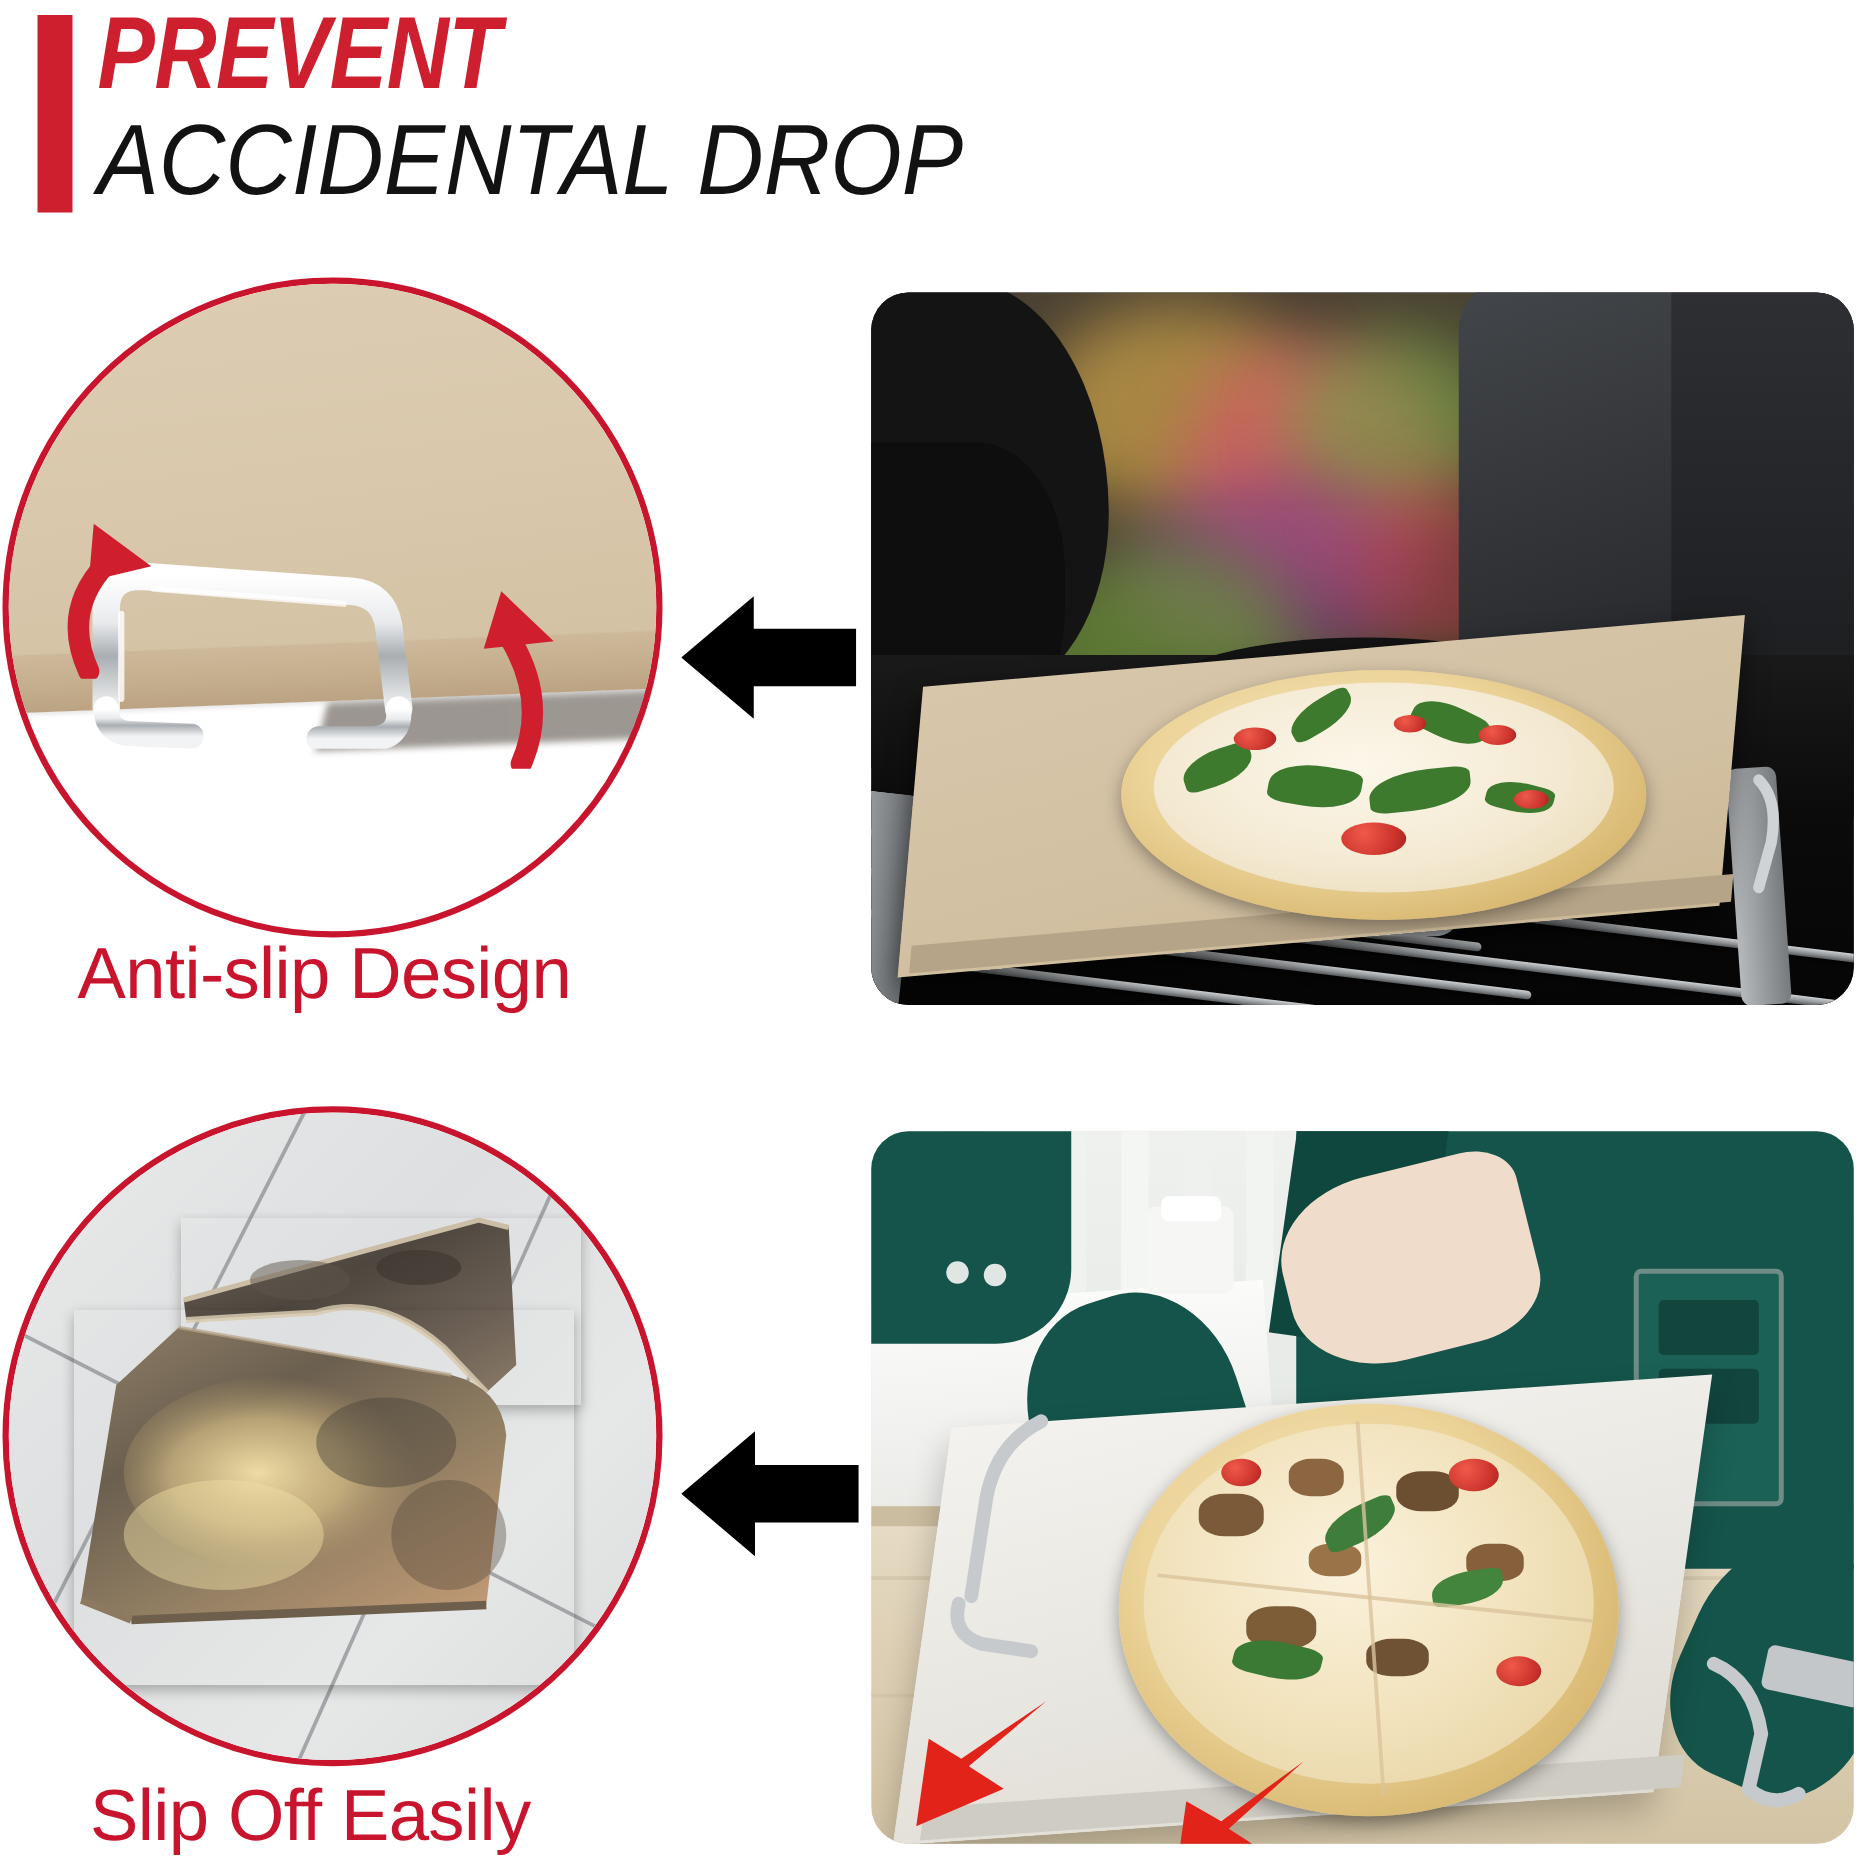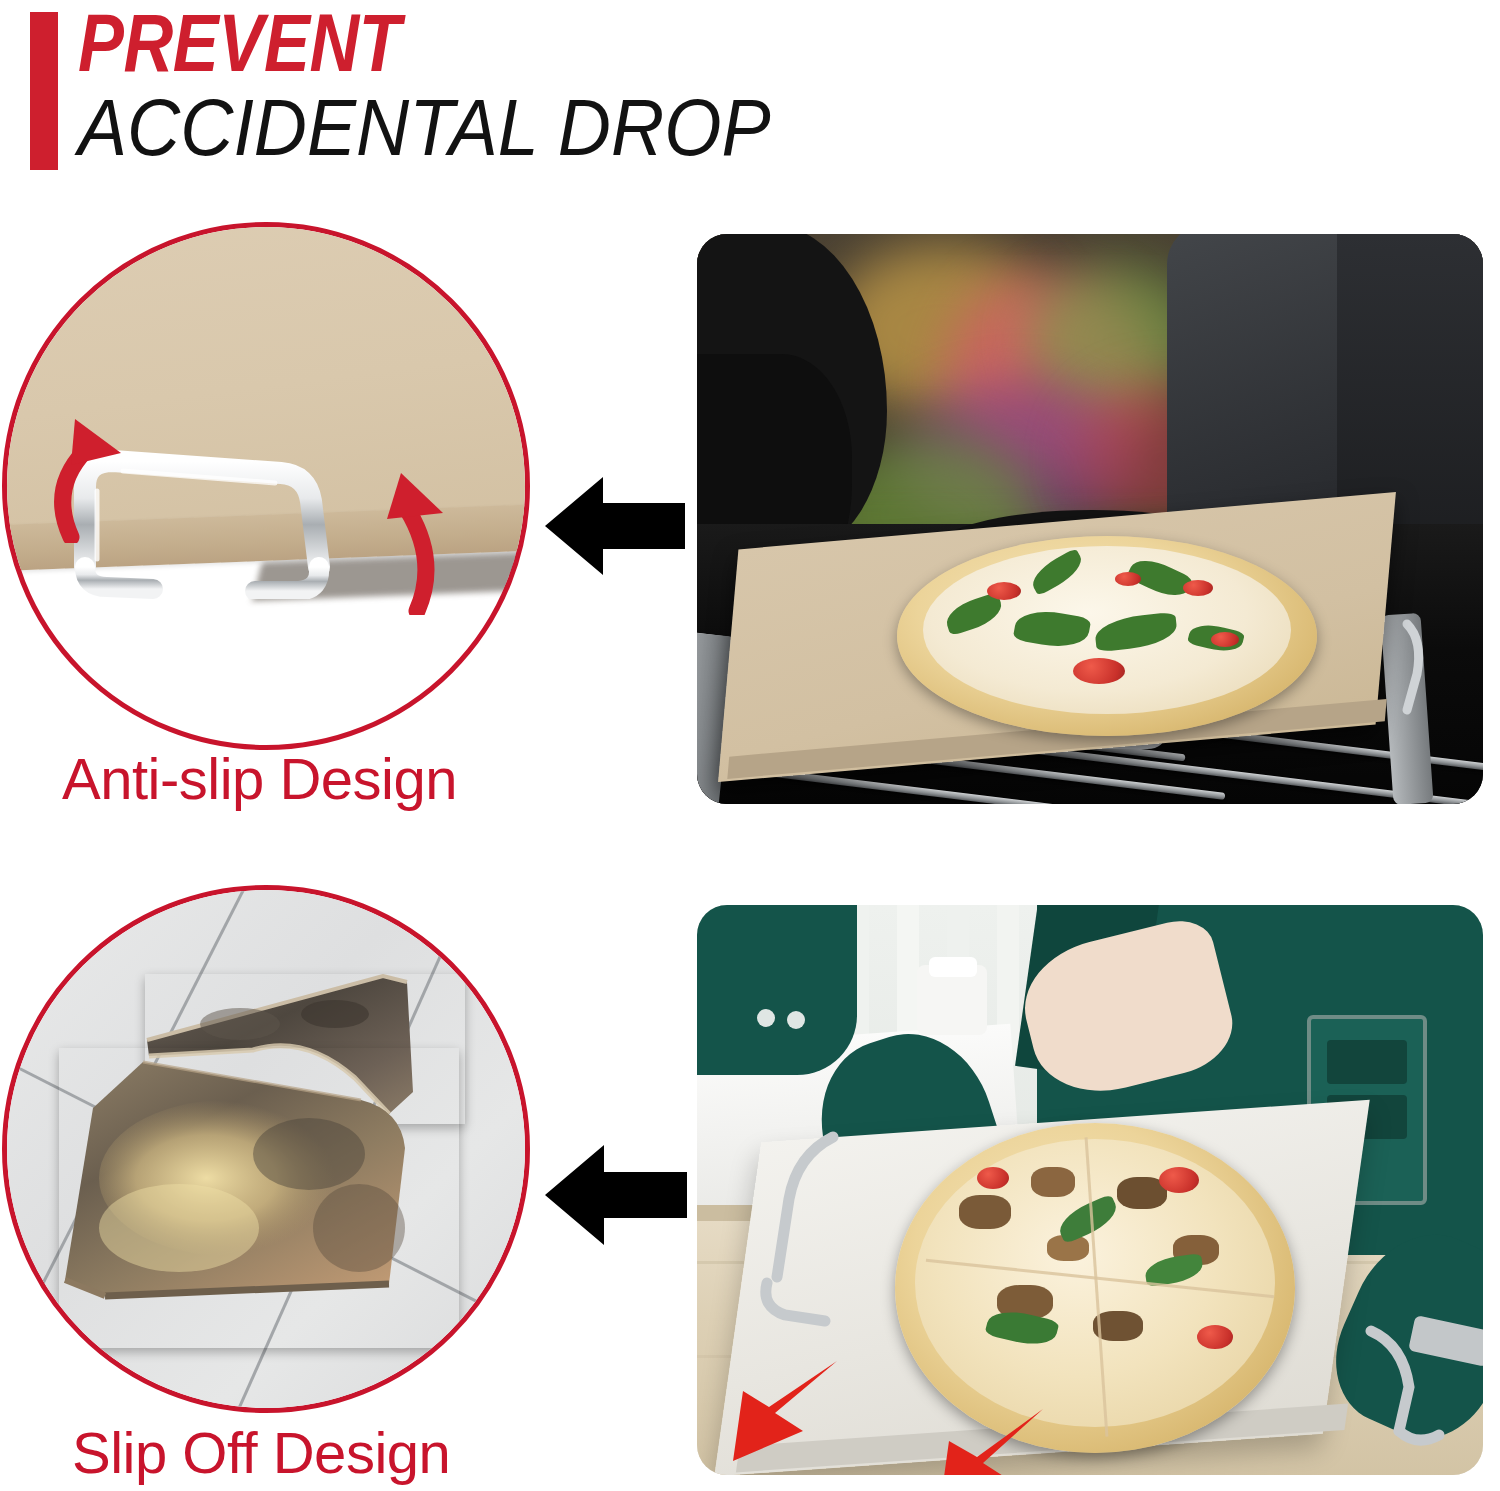--- a/index.html
+++ b/index.html
@@ -350,21 +350,21 @@
           <ellipse cx="120" cy="180" rx="80" ry="44" fill="#f0dfa6" opacity=".45"></ellipse>
           <ellipse cx="250" cy="106" rx="56" ry="36" fill="#4a4239" opacity=".45"></ellipse>
           <ellipse cx="300" cy="180" rx="46" ry="44" fill="#55493c" opacity=".4"></ellipse>
           <path d="M46 248 L330 236" fill="none" stroke="#6e5f4c" stroke-width="7"></path>
           <path d="M6 232 L46 248" fill="none" stroke="#8c7960" stroke-width="6"></path>
           <path d="M84 14 L302 52" fill="none" stroke="#b8a488" stroke-width="3" opacity=".7"></path>
         </svg>
       </div>
     </div>
 
-    <div id="caption2" class="caption">Slip Off Design</div>
+    <div id="caption2" class="caption">Slip Off Easily</div>
 
     <svg class="black-arrow" style="left:545px; top:1141px; width:142px; height:108px;" viewBox="0 0 142 108">
       <path d="M0 54 L59 4 L59 31 L142 31 L142 77 L59 77 L59 104 Z" fill="#000000"></path>
     </svg>
 
     <div id="photo-bottom" class="photo">
 
       <div class="ph-layer" style="left:0;top:0;width:786px;height:330px;background:linear-gradient(180deg,#eef1ee,#e3e7e3);"></div>
 
       <div class="ph-layer" style="left:100px;top:0;width:22px;height:170px;background:#f4f6f3;"></div>

